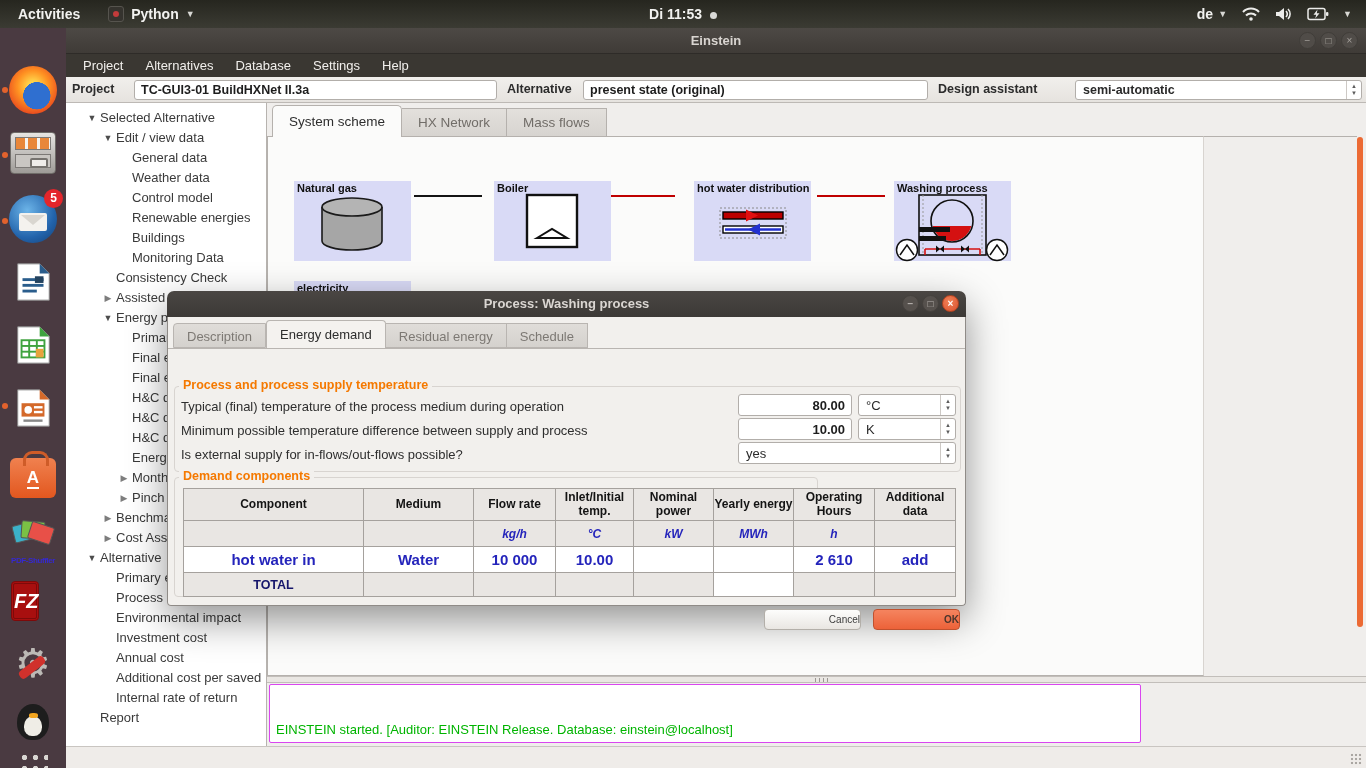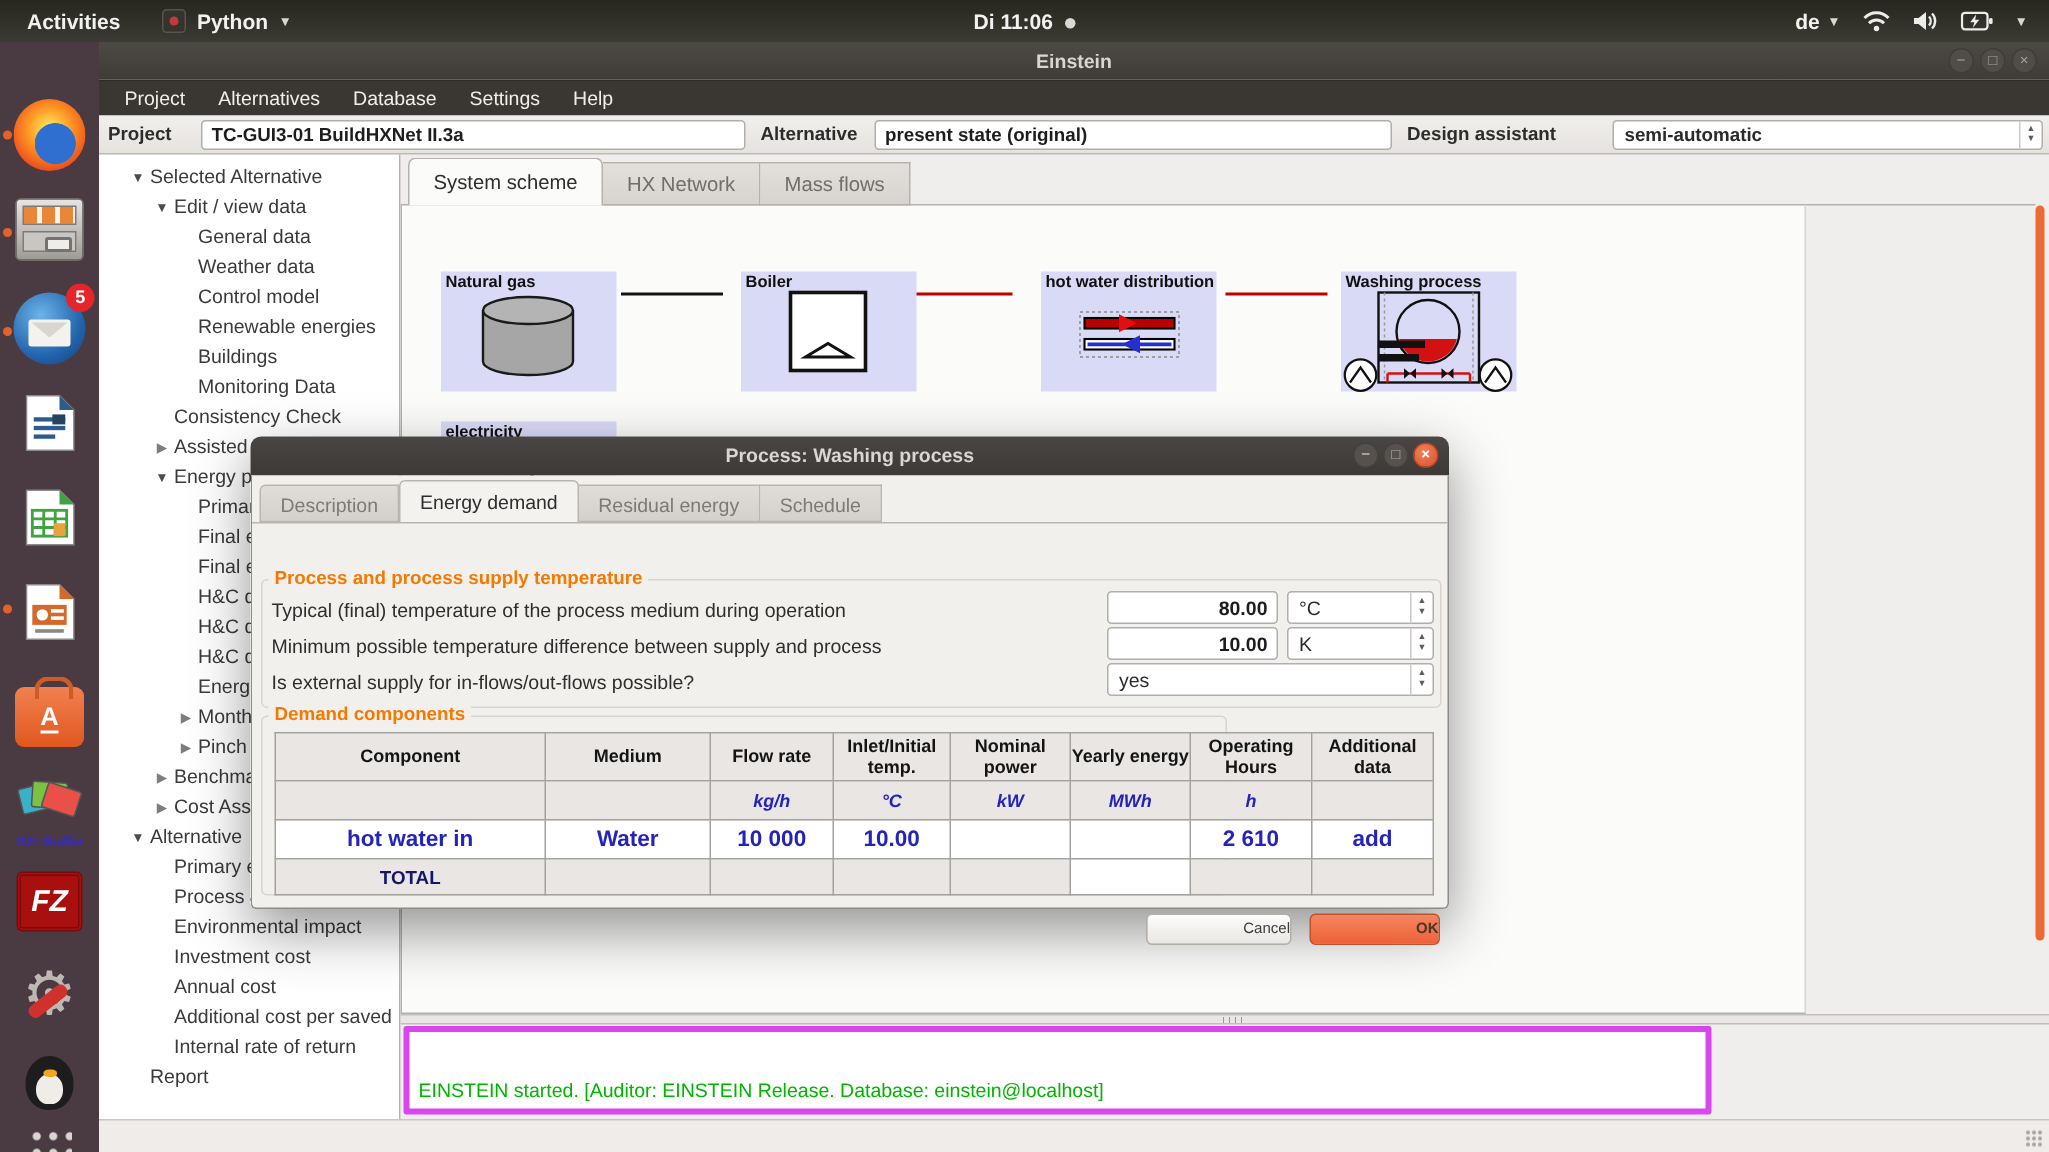--- a/index.html
+++ b/index.html
@@ -40,21 +40,21 @@
   .loico { width:44px; height:42px; margin-left:2px; }
   .bag { width:46px; height:40px; margin-left:1px; margin-top:6px; border-radius:6px; background:linear-gradient(#f0814f,#e2571f); position:relative; text-align:center; color:#fff; font-weight:bold; font-size:17px; line-height:40px; }
   .bag::before { content:""; position:absolute; left:13px; top:-7px; width:20px; height:12px; border:3px solid #cf5c28; border-bottom:none; border-radius:9px 9px 0 0; }
   .bag u { text-decoration:none; border-bottom:2px solid #fff; }
   .pdfs { position:relative; width:48px; height:38px; }
   .pdfs i { position:absolute; width:24px; height:18px; border:1px solid #555; border-radius:2px; }
   .pdfs .c1 { left:4px; top:6px; background:#3bb1c9; transform:rotate(-14deg); }
   .pdfs .c2 { left:12px; top:4px; background:#7ac144; transform:rotate(4deg); }
   .pdfs .c3 { left:20px; top:7px; background:#e85048; transform:rotate(18deg); }
   .pdfs-cap { margin-top:1px; font-size:8px; font-weight:bold; color:#3629cf; text-align:center; width:48px; letter-spacing:-0.4px; }
-  .fz { width:44px; height:40px; margin-left:2px; background:#a80f0f; border-radius:4px; border:3px double #7d0a0a; color:#fff; font-weight:bold; font-style:italic; font-size:20px; text-align:center; line-height:34px; }
+  .fz { width:28px; height:40px; margin-left:2px; background:#a80f0f; border-radius:4px; border:3px double #7d0a0a; color:#fff; font-weight:bold; font-style:italic; font-size:20px; text-align:center; line-height:34px; }
   .tools { position:relative; width:48px; height:46px; }
   .tools .gear { font-size:40px; line-height:44px; color:#bcb9b5; text-align:center; display:block; }
   .tools .wr { position:absolute; left:8px; top:22px; width:30px; height:9px; background:#d0312c; border-radius:4px; transform:rotate(-38deg); }
   .tux { position:relative; width:32px; height:36px; margin-left:8px; background:#1d1d1d; border-radius:50% 50% 46% 46%; }
   .tux::before { content:""; position:absolute; left:7px; top:12px; width:18px; height:20px; background:#efede6; border-radius:50% 50% 44% 44%; }
   .tux::after { content:""; position:absolute; left:12px; top:9px; width:9px; height:5px; background:#f2a51f; border-radius:40%; }
   .gridico { width:31px; height:31px; margin-left:8px;
     background-image:radial-gradient(circle, #d9d6d2 2.4px, rgba(0,0,0,0) 3px); background-size:11px 11px; background-position:2px 2px; }
 
   
@@ -105,21 +105,21 @@
   .comp-label { position:absolute; left:3px; top:1px; font-size:11px; font-weight:bold; color:#101010; white-space:nowrap; }
   .cline { position:absolute; height:2px; }
   .lblack { background:#141414; } .lred { background:#c00000; }
 
   
   .splitter { position:absolute; left:267px; top:676px; width:1099px; height:7px; background:#eae7e3;
     border-top:1px solid #c2beba; border-bottom:1px solid #c2beba; z-index:5; }
   .sgrip { position:absolute; left:548px; top:1px; width:14px; height:4px;
     background:repeating-linear-gradient(90deg,#9b9793 0 1px,rgba(0,0,0,0) 1px 4px); }
   .logbox { position:absolute; left:269px; top:684px; width:872px; height:59px; background:#fff;
-    border:4px solid #d946ef; border-radius:2px; z-index:5; }
+    border:1px solid #d946ef; border-radius:2px; z-index:5; }
   .logmsg { position:absolute; left:6px; bottom:5px; font-size:13px; color:#00b400; }
   .statusbar { position:absolute; left:66px; top:746px; width:1300px; height:22px; background:#efece9;
     border-top:1px solid #c9c5c1; z-index:5; }
   .rgrip { position:absolute; right:4px; bottom:3px; width:12px; height:12px;
     background-image:radial-gradient(circle,#aaa6a2 1px, rgba(0,0,0,0) 1.6px); background-size:4px 4px; }
 
   
   .dialog { position:absolute; left:167px; top:291px; width:799px; height:315px; z-index:100;
     box-shadow:0 14px 38px rgba(0,0,0,0.42); border-radius:7px 7px 4px 4px; }
   .dlg-title { height:26px; background:linear-gradient(#4a4643,#3c3936); border-radius:7px 7px 0 0;
@@ -162,21 +162,21 @@
 <body>
 
 <div class="topbar">
   <div class="tb-activities">Activities</div>
   <div class="tb-appmenu">
     <span class="py-ico"></span>
     <span>Python</span>
     <span class="caret">▼</span>
   </div>
   <div class="tb-center">
-    <span>Di 11:06</span><span class="dot"></span>
+    <span>Di 11:53</span><span class="dot"></span>
   </div>
   <div class="tb-right">
     <span style="display:flex;align-items:center;gap:5px;">
       <span>de</span>
       <span class="caret">▼</span>
     </span>
     <svg width="20" height="16" viewBox="0 0 20 16">
       <path d="M2 6 A11 11 0 0 1 18 6" stroke="#ececea" stroke-width="2" fill="none"></path>
       <path d="M5 9.5 A7 7 0 0 1 15 9.5" stroke="#ececea" stroke-width="2" fill="none"></path>
       <circle cx="10" cy="13" r="1.8" fill="#ececea"></circle>

